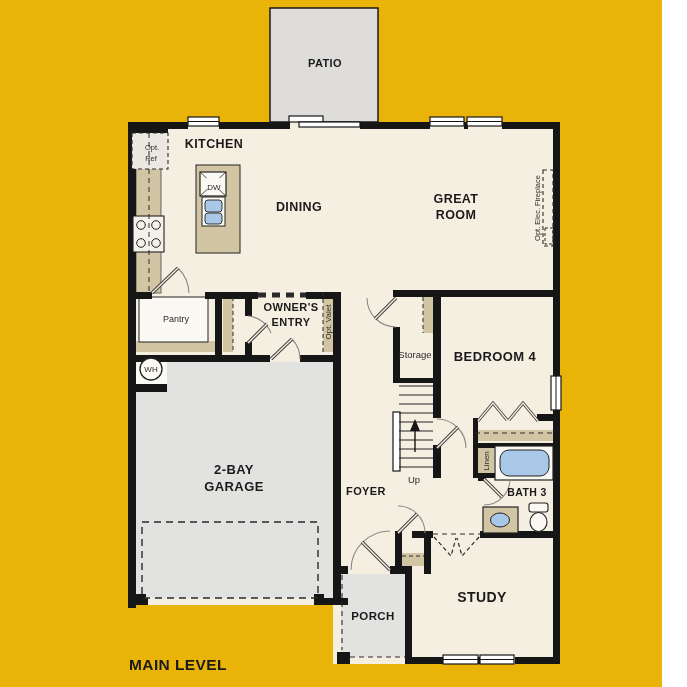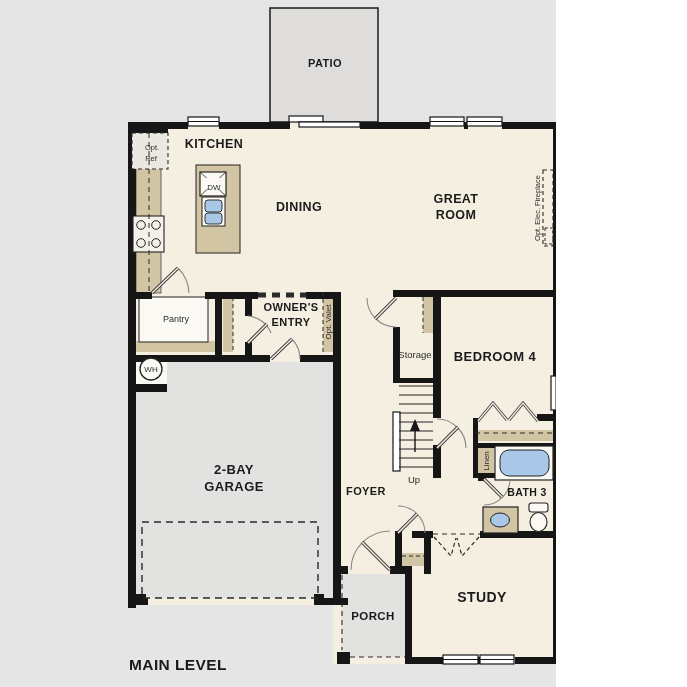--- a/index.html
+++ b/index.html
@@ -1,16 +1,16 @@
 <!DOCTYPE html>
 <html><head>
 <meta charset="utf-8">
 <style>
   html,body{margin:0;padding:0;background:#fff;}
-  #stage{position:relative;width:556px;height:687px;background:#e5e5e5;overflow:hidden;
+  #stage{position:relative;width:662px;height:687px;background:#eab308;overflow:hidden;
          font-family:"Liberation Sans", sans-serif;}
   svg{position:absolute;left:0;top:0;}
   text{fill:#1a1a1a;}
   .room-lbl{font-weight:bold;letter-spacing:.4px;}
   .small-lbl{fill:#2b2b2b;}
 </style>
 </head>
 <body>
 
 <div id="stage">

